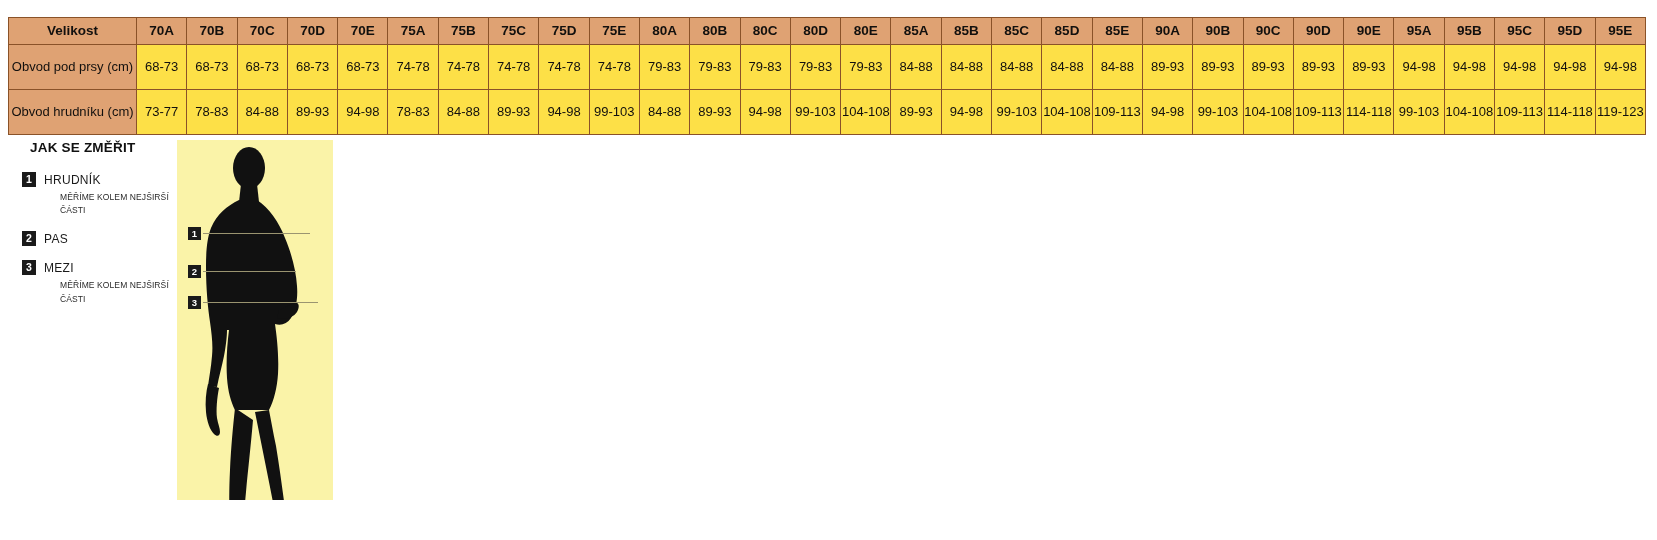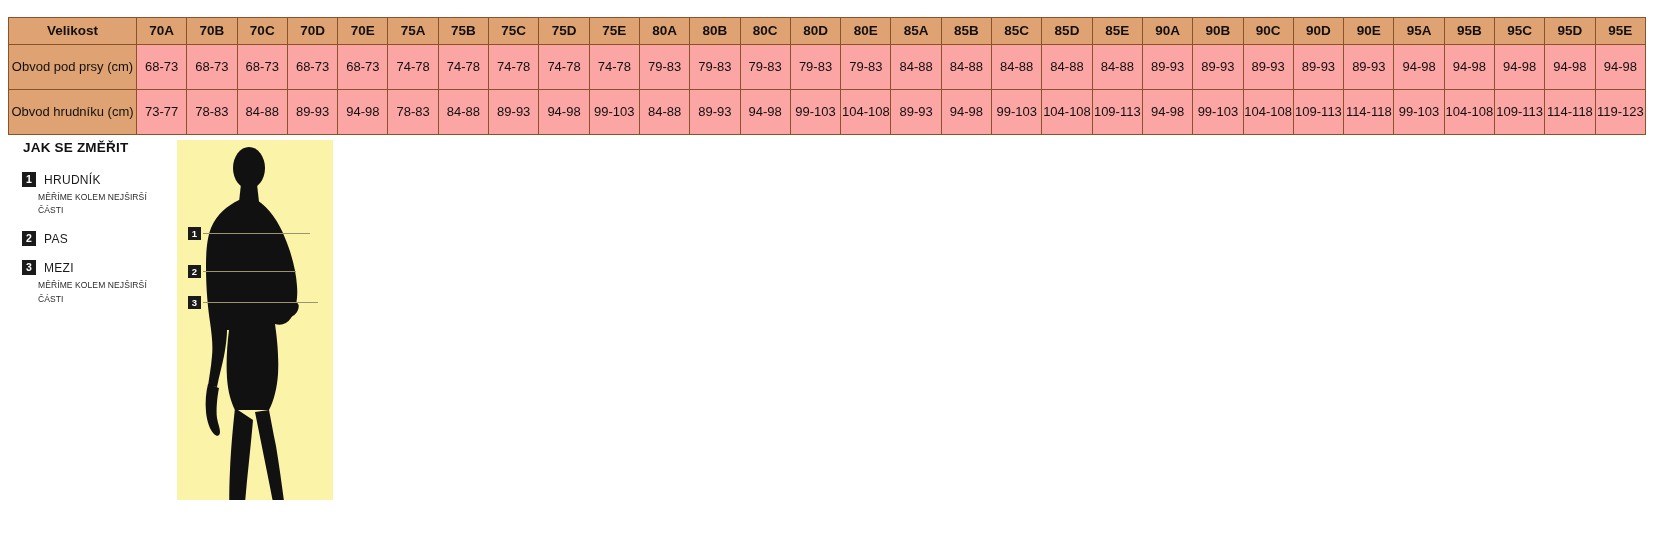--- a/index.html
+++ b/index.html
@@ -69,41 +69,41 @@
     height: 44px;
     white-space: normal;
   }
   th.corner-label {
     font-weight: bold;
     font-size: 15px;
     text-align: center;
     padding: 0;
   }
   td.val {
-    background: #fca5a5;
+    background: #fde047;
     height: 44px;
     font-size: 13.5px;
     white-space: nowrap;
   }
   col.c-label { width: 128px; }
   col.c-data  { width: 50.3px; }
 
   
   #how-to-measure {
     position: absolute;
     left: 22px;
     top: 140px;
     width: 150px;
   }
   #how-title {
     font-size: 13.5px;
     font-weight: bold;
     color: #111111;
     letter-spacing: 0.2px;
-    margin: 0 0 17px 1px;
+    margin: 0 0 17px 8px;
   }
   .measure-item { margin-bottom: 14px; }
   .measure-head {
     display: flex;
     align-items: center;
     gap: 8px;
     margin-bottom: 4px;
   }
   .num-badge {
     width: 14px;
@@ -116,21 +116,21 @@
     text-align: center;
     flex: 0 0 auto;
   }
   .measure-name {
     font-size: 12px;
     font-weight: normal;
     color: #1a1a1a;
     letter-spacing: 0.3px;
   }
   .measure-desc {
-    margin-left: 16px;
+    margin-left: 38px;
     font-size: 8.5px;
     line-height: 1.55;
     color: #2a2a2a;
     letter-spacing: 0.1px;
     max-width: 115px;
   }
 
   
   #figure-panel {
     position: absolute;

